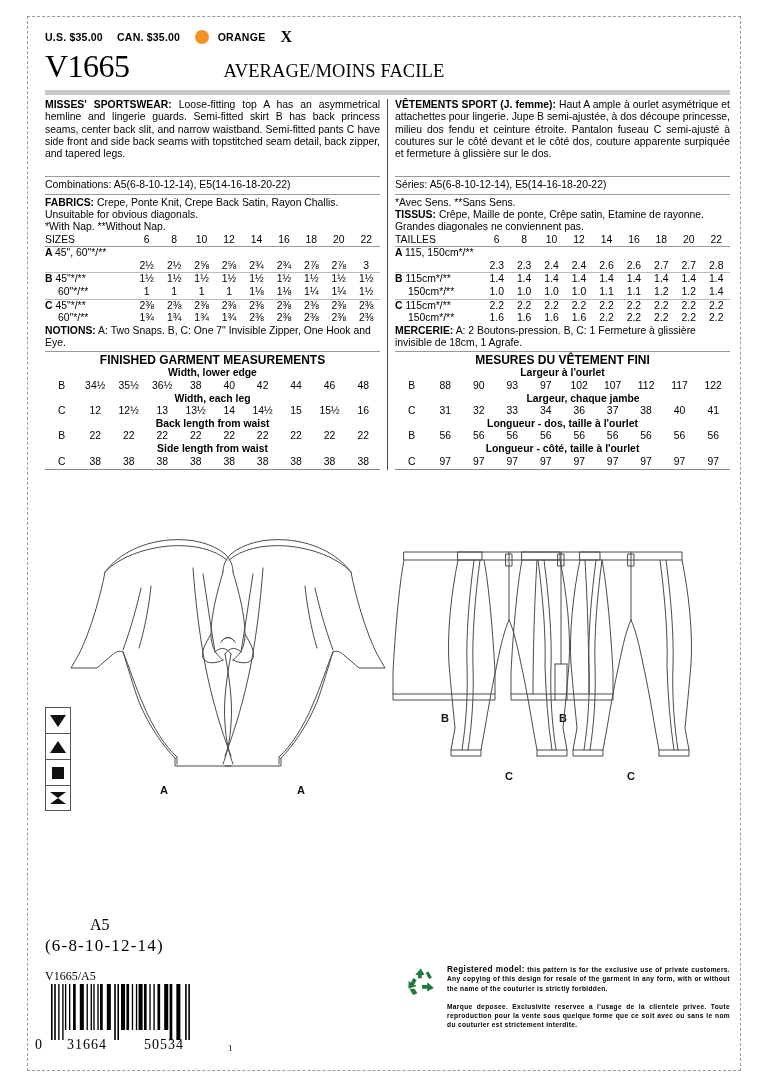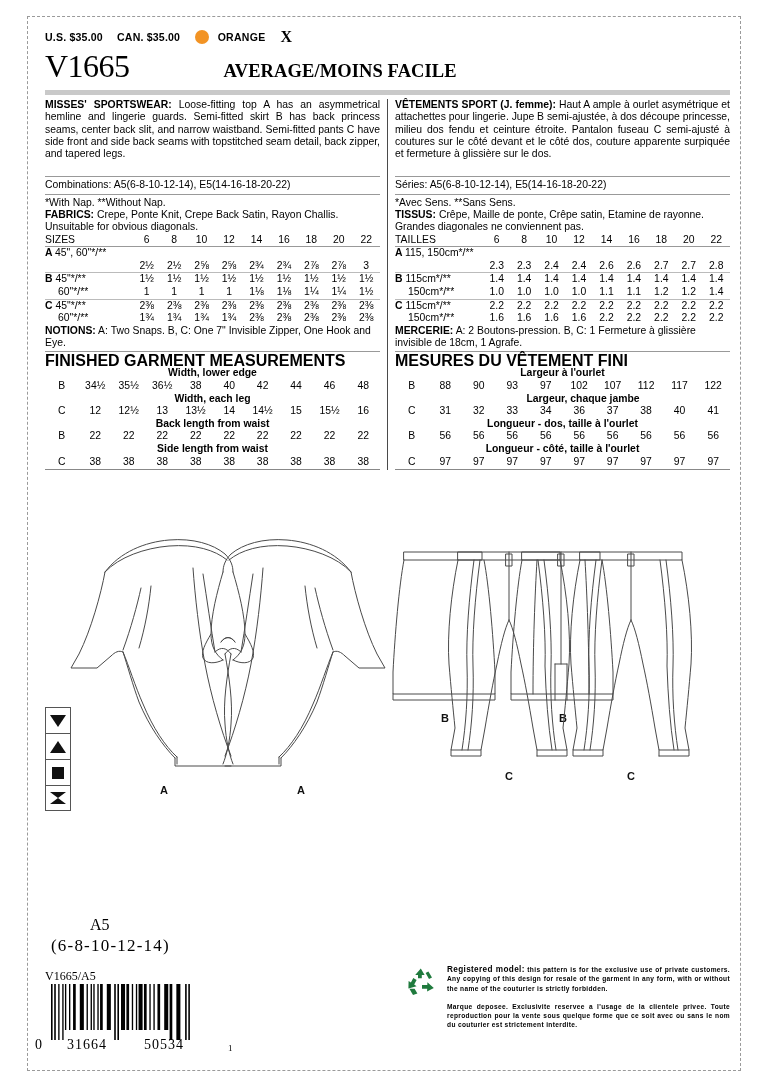--- a/index.html
+++ b/index.html
@@ -72,21 +72,21 @@
     height: 34px;
   }
   .pattern-no {
     font-family: "Liberation Serif", serif;
     font-size: 32px;
     letter-spacing: -0.5px;
     line-height: 1;
   }
   .difficulty {
     font-family: "Liberation Serif", serif;
-    font-weight: bold;
+    font-weight: normal;
     font-size: 18.5px;
     letter-spacing: .1px;
     margin-left: 94px;
   }
 
   .gray-bar {
     height: 5px;
     background: #c9c9c9;
     margin-top: 6px;
   }
@@ -152,24 +152,25 @@
   .b { font-weight: bold; }
   .ind { padding-left: 13px !important; }
 
   
   .notions {
     font-size: 10.4px;
     line-height: 12.3px;
     margin: 0;
   }
   .fgm-head {
-    font-size: 16px;
+    font-size: 12px;
     font-weight: bold;
     line-height: 13px;
     margin: 0;
+    text-align: center;
   }
 
   table.fgm {
     width: 100%;
     border-collapse: collapse;
     font-size: 10.4px;
     table-layout: fixed;
   }
   table.fgm td {
     padding: 0;
@@ -213,21 +214,20 @@
   }
   .combo-code {
     font-family: "Liberation Serif", serif;
     font-size: 16px;
     margin-left: 45px;
     line-height: 20px;
   }
   .combo-sizes {
     font-family: "Liberation Serif", serif;
     font-size: 17px;
-    margin-left: 6px;
     letter-spacing: 1.2px;
     line-height: 22px;
   }
   .pattern-size-code {
     font-family: "Liberation Serif", serif;
     font-size: 12px;
     line-height: 14px;
     margin-top: 12px;
   }
 
@@ -294,22 +294,22 @@
   <div class="cols">
     <div class="vrule"></div>
 
     <div class="col">
       <p class="desc"><b>MISSES' SPORTSWEAR:</b><span> Loose-fitting top A has an asymmetrical hemline and lingerie guards. Semi-fitted skirt B has back princess seams, center back slit, and narrow waistband. Semi-fitted pants C have side front and side back seams with topstitched seam detail, back zipper, and tapered legs.</span></p>
 
       <div class="spacer-lines"></div>
       <div class="rule"></div>
       <p class="line">Combinations: A5(6-8-10-12-14), E5(14-16-18-20-22)</p>
       <div class="rule"></div>
+      <p class="line"><b>FABRICS:</b><span> Crepe, Ponte Knit, Crepe Back Satin, Rayon Challis. Unsuitable for obvious diagonals.</span></p>
       <p class="line">*With Nap. **Without Nap.</p>
-      <p class="line"><b>FABRICS:</b><span> Crepe, Ponte Knit, Crepe Back Satin, Rayon Challis. Unsuitable for obvious diagonals.</span></p>
 
       <table class="yard">
         <tbody>
             <tr class="hdr">
               <th class="lbl">SIZES</th>
               <th>6</th>
               <th>8</th>
               <th>10</th>
               <th>12</th>
               <th>14</th>

